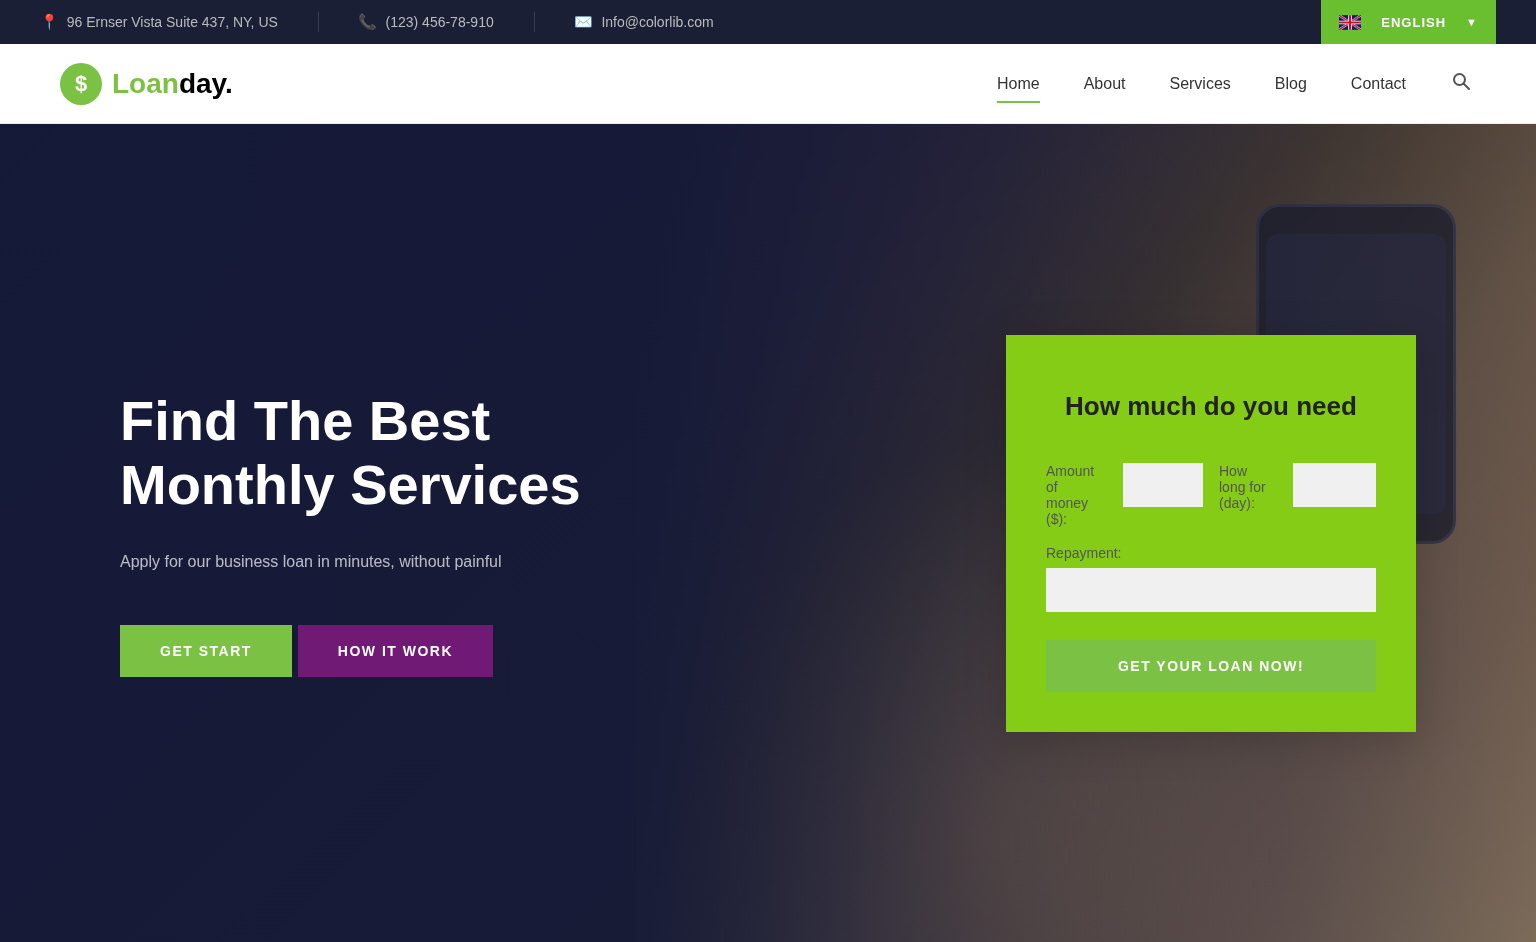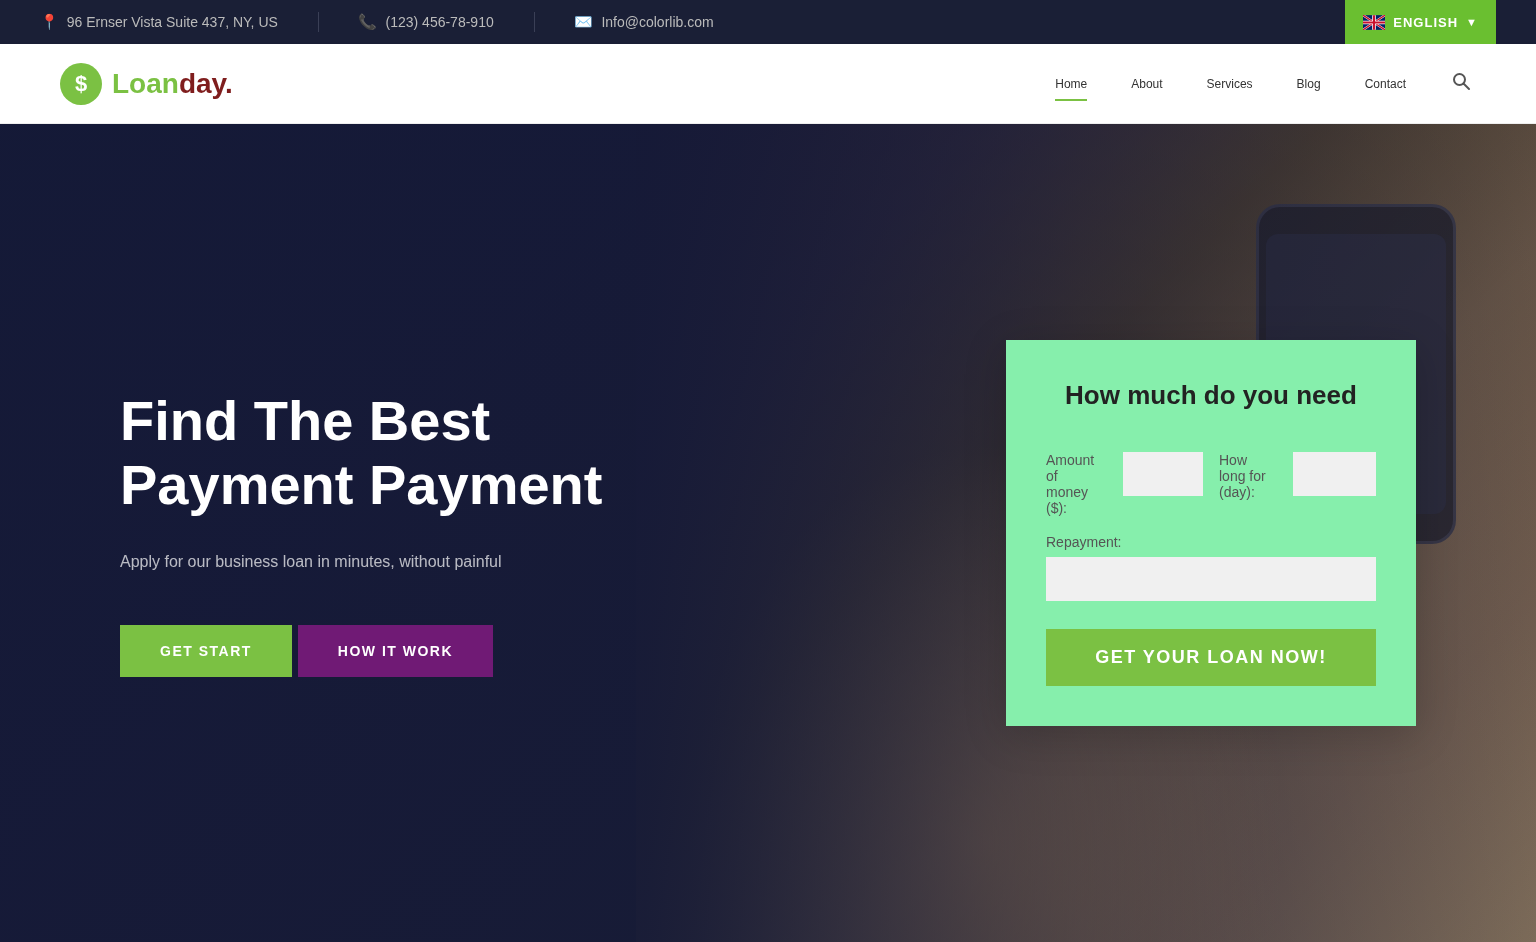--- a/index.html
+++ b/index.html
@@ -34,21 +34,21 @@
       display: flex;
       align-items: center;
     }
     .lang-btn {
       background: #6abf30;
       color: white;
       border: none;
       padding: 8px 18px;
       display: flex;
       align-items: center;
-      gap: 8px;
+      gap: 20px;
       font-size: 13px;
       font-weight: 600;
       letter-spacing: 1px;
       cursor: pointer;
       height: 44px;
     }
 
     
     .navbar {
       background: white;
@@ -78,21 +78,21 @@
     .logo-text span { color: #7bc143; }
     .nav-links {
       display: flex;
       align-items: center;
       gap: 0;
       list-style: none;
     }
     .nav-links li a {
       text-decoration: none;
       color: #333;
-      font-size: 12px;
+      font-size: 16px;
       font-weight: 500;
       padding: 28px 22px;
       display: block;
       position: relative;
       transition: color 0.2s;
     }
     .nav-links li a.active {
       color: #333;
     }
     .nav-links li a.active::after {
@@ -187,22 +187,22 @@
       cursor: pointer;
       text-transform: uppercase;
     }
 
     
     .hero-form-wrapper {
       flex: 0 0 auto;
       margin-left: auto;
     }
     .form-card {
-      background: #86efac;
-      padding: 40px 40px 40px;
+      background: #84cc16;
+      padding: 56px 40px 40px;
       width: 410px;
       box-shadow: 0 8px 40px rgba(0,0,0,0.18);
     }
     .form-card h2 {
       font-size: 26px;
       font-weight: 700;
       color: #222;
       text-align: center;
       margin-bottom: 28px;
     }
@@ -252,21 +252,21 @@
       color: #333;
       outline: none;
       width: 100%;
     }
     .btn-loan {
       width: 100%;
       background: #7bc143;
       color: white;
       border: none;
       padding: 18px;
-      font-size: 18px;
+      font-size: 14px;
       font-weight: 700;
       letter-spacing: 1.5px;
       cursor: pointer;
       text-transform: uppercase;
       margin-top: 10px;
     }
 
     
     .uk-flag {
       display: inline-block;
@@ -308,21 +308,21 @@
   </div>
 </div>
 
 <nav class="navbar">
   <a class="logo" href="#">
     <svg class="logo-icon" viewBox="0 0 42 42" xmlns="http://www.w3.org/2000/svg">
       <circle cx="21" cy="21" r="21" fill="#7bc143"></circle>
       <text x="21" y="28" text-anchor="middle" font-size="22" font-weight="bold" fill="white">$</text>
     </svg>
     <span class="logo-text">
-      <span>Loan</span><span style="color:#7f1d1d;">day.</span>
+      <span>Loan</span><span style="color:#000000;">day.</span>
     </span>
   </a>
   <ul class="nav-links">
     <li>
         <a href="#" class="active">Home</a>
       </li>
     <li>
         <a href="#">About</a>
       </li>
     <li>
@@ -353,21 +353,21 @@
     <div style="position:absolute;bottom:0;left:50px;width:600px;height:500px;background:radial-gradient(ellipse at 50% 80%, rgba(180,140,90,0.6) 0%, transparent 70%);"></div>
 
     <div style="position:absolute;right:80px;top:80px;width:200px;height:340px;background:rgba(30,30,40,0.8);border-radius:24px;border:3px solid rgba(80,80,100,0.5);"></div>
     <div style="position:absolute;right:90px;top:110px;width:180px;height:280px;background:rgba(50,50,70,0.6);border-radius:12px;"></div>
   </div>
   <div class="hero-bg"></div>
 
   <div class="hero-content">
 
     <div class="hero-text">
-      <h1 class="hero-title">Find The Best Payment Payment</h1>
+      <h1 class="hero-title">Find The Best Monthly Services</h1>
       <p class="hero-subtitle">Apply for our business loan in minutes, without painful</p>
       <div class="hero-buttons">
         <button class="btn-green">GET START</button>
         <button class="btn-dark">HOW IT WORK</button>
       </div>
     </div>
 
     <div class="hero-form-wrapper">
       <div class="form-card">
         <h2>How much do you need</h2>

